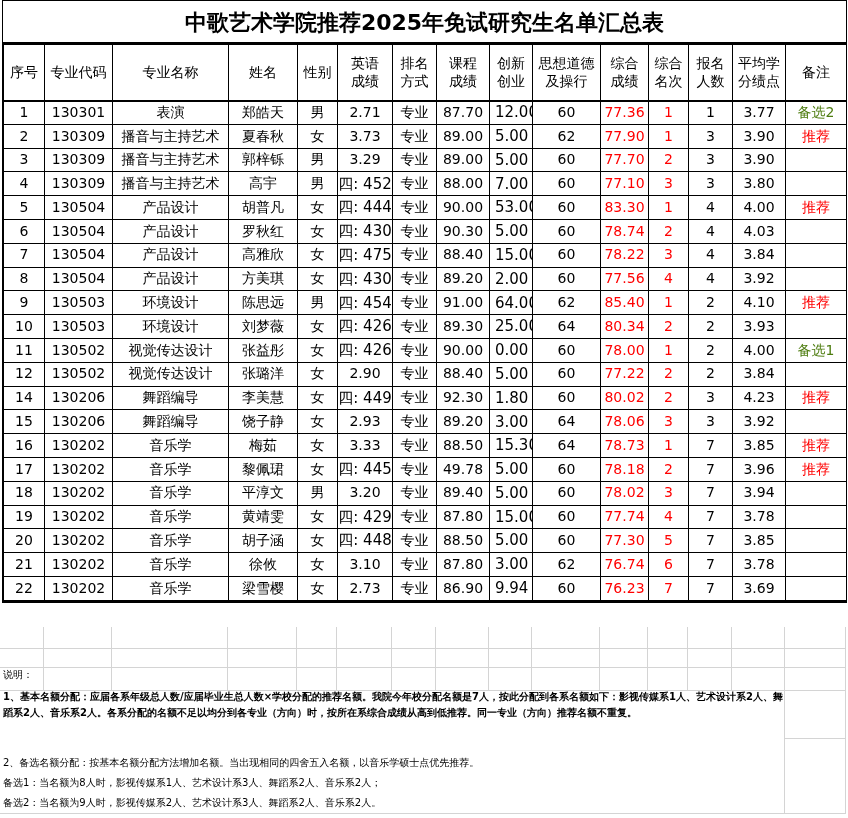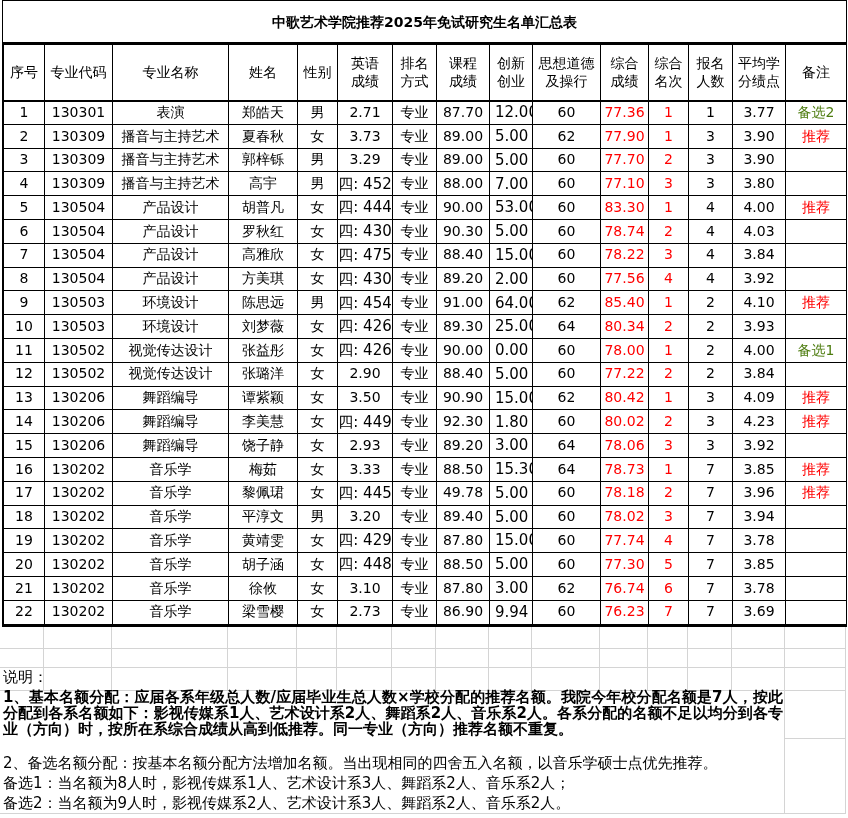--- a/index.html
+++ b/index.html
@@ -8,41 +8,41 @@
     font-family:"DejaVu Sans","Liberation Sans",sans-serif;color:#000;
   }
   .sheet{
     position:absolute;left:2px;top:0;width:843px;
     border-left:1px solid #000;border-right:1px solid #000;
     border-top:1px solid #000;border-bottom:2px solid #000;
     background:#fff;
   }
   .title{
     height:41px;border-bottom:2px solid #000;
-    text-align:center;font-weight:bold;font-size:14px;line-height:43px;
+    text-align:center;font-weight:bold;font-size:22px;line-height:43px;
     white-space:nowrap;overflow:hidden;
   }
   table{border-collapse:collapse;table-layout:fixed;width:843px;}
   th,td{
     border:1px solid #000;text-align:center;vertical-align:middle;
     padding:0;overflow:hidden;white-space:pre-line;font-weight:normal;
   }
   thead tr{height:56px;}
   thead th{font-size:14px;border-bottom:2px solid #000;line-height:1.3;}
   tbody tr{height:23.8px;}
   tbody td{font-size:14px;line-height:1.1;}
   td.small{font-size:15px;}
   td.left{text-align:left;padding-left:5px;}
   .red{color:#FF0000;margin-top:18px;}
   .blue{color:#4d7c0f;}
   
   .gl{position:absolute;background:#d4d4d4;}
   .gl.h{height:1px;}
   .gl.v{width:1px;}
-  .note{position:absolute;left:3px;font-size:15px;color:#000;}
+  .note{position:absolute;left:3px;font-size:10px;color:#000;}
   .note-heading{top:668px;}
   .note-para1{top:689px;width:780px;line-height:16px;text-align:justify;font-weight:bold;}
   .note-para2{top:753px;line-height:20px;white-space:nowrap;}
 </style>
 </head>
 <body>
 
 <div class="sheet">
   <div class="title">中歌艺术学院推荐2025年免试研究生名单汇总表</div>
   <table>
@@ -290,37 +290,20 @@
           <td>88.40</td>
           <td class="small left">5.00</td>
           <td>60</td>
           <td class="red">77.22</td>
           <td class="red">2</td>
           <td>2</td>
           <td>3.84</td>
           <td></td>
         </tr>
         <tr>
-          <td>13</td>
-          <td>130206</td>
-          <td>舞蹈编导</td>
-          <td>谭紫颖</td>
-          <td>女</td>
-          <td>3.50</td>
-          <td>专业</td>
-          <td>90.90</td>
-          <td class="small left">15.00</td>
-          <td>62</td>
-          <td class="red">80.42</td>
-          <td class="red">1</td>
-          <td>3</td>
-          <td>4.09</td>
-          <td class="red">推荐</td>
-        </tr>
-        <tr>
           <td>14</td>
           <td>130206</td>
           <td>舞蹈编导</td>
           <td>李美慧</td>
           <td>女</td>
           <td class="small">四: 449</td>
           <td>专业</td>
           <td>92.30</td>
           <td class="small left">1.80</td>
           <td>60</td>

